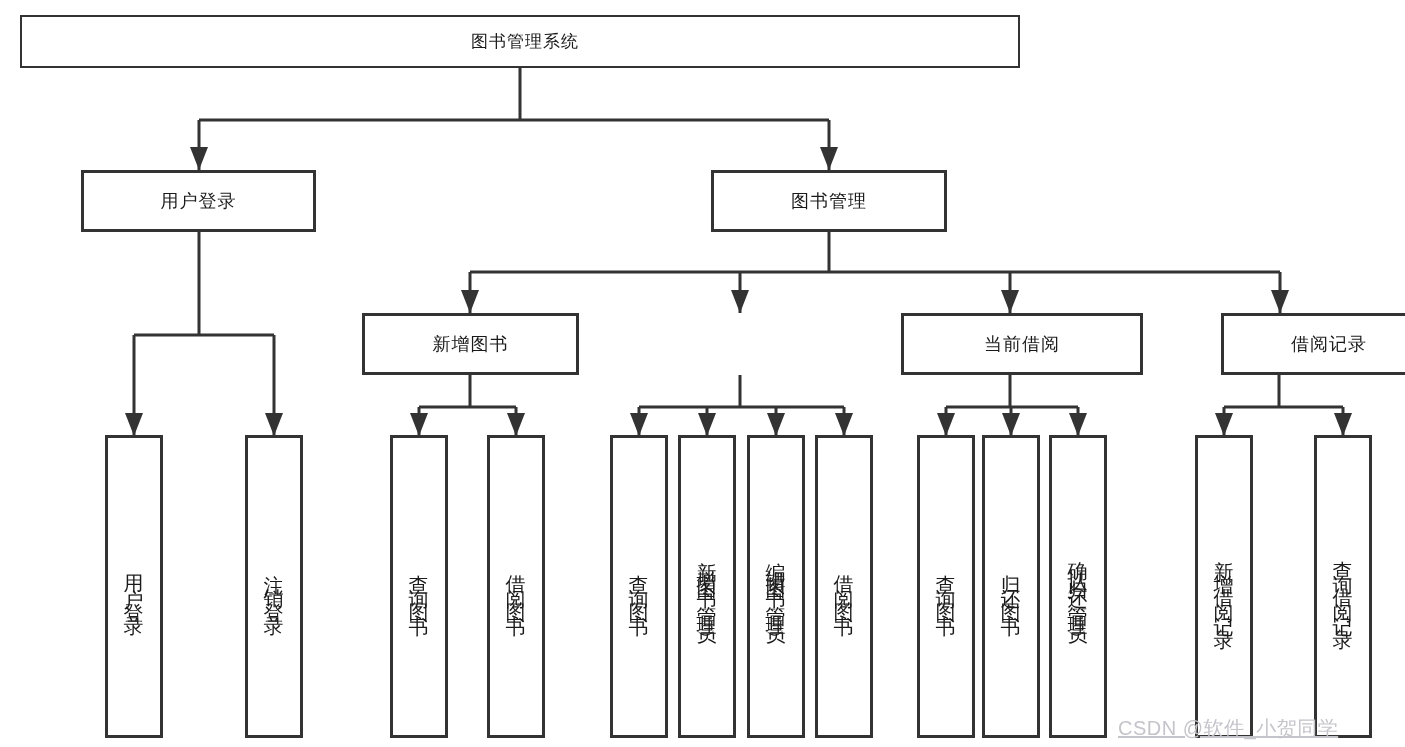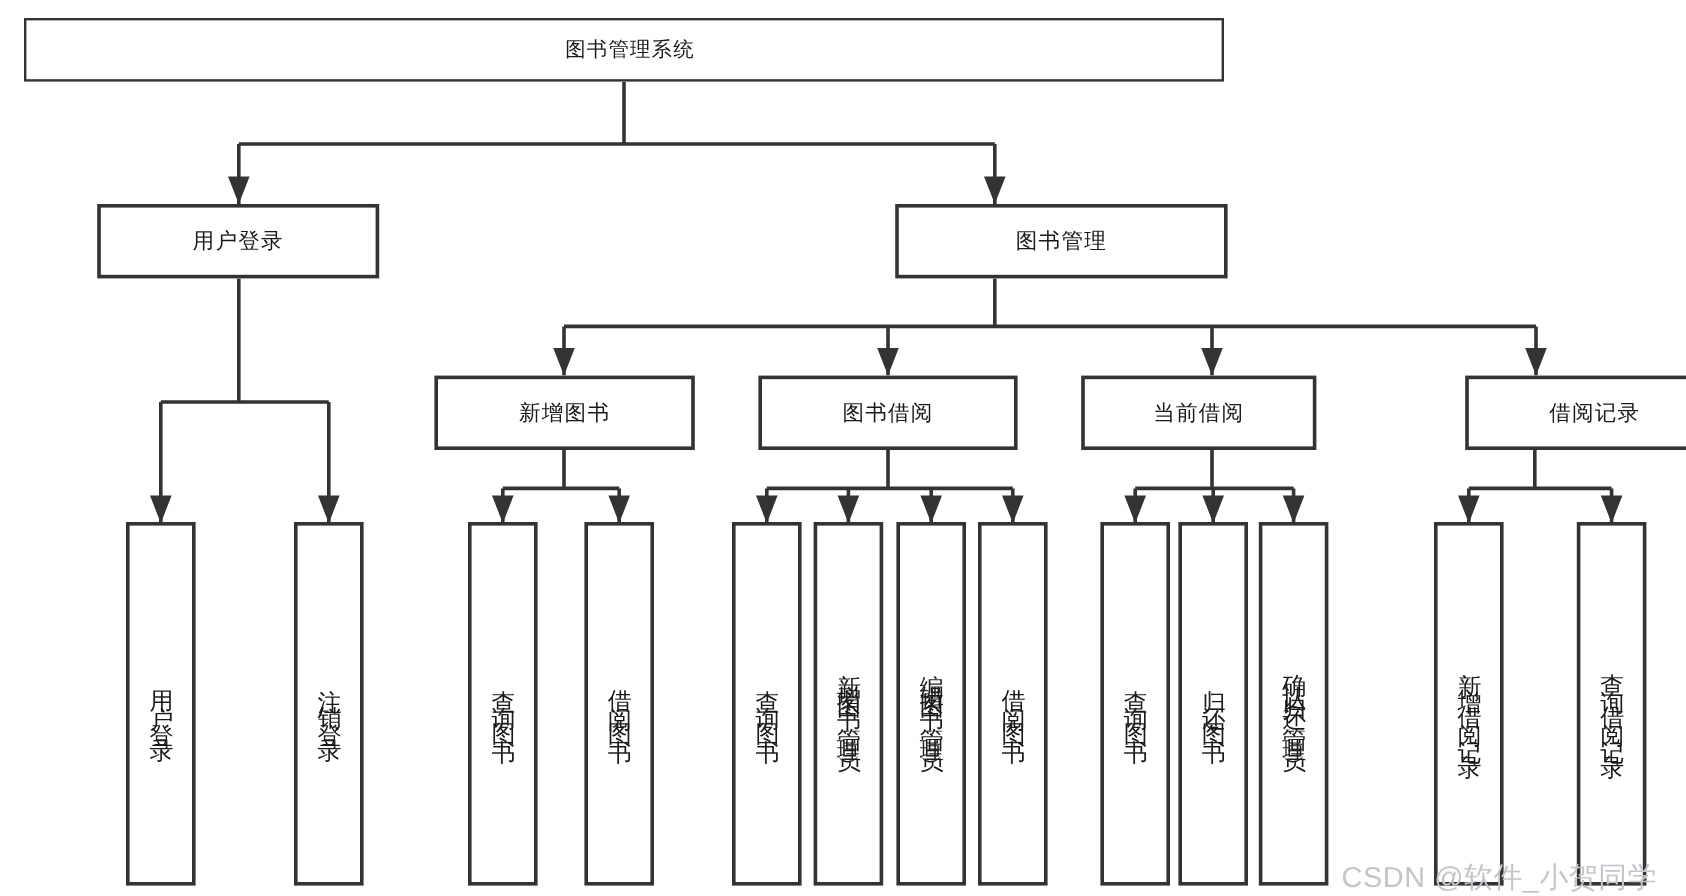--- a/index.html
+++ b/index.html
@@ -47,25 +47,26 @@
     text-orientation: mixed;
     font-size: 20px;
     line-height: 1;
     letter-spacing: 14px;
     color: var(--text);
   }
   .leaf.long span { letter-spacing: 9px; }
   .watermark {
     position: absolute;
     left: 1118px; top: 715px;
-    font-size: 24px;
+    font-size: 20px;
     color: var(--watermark);
     white-space: nowrap;
     z-index: 5;
     letter-spacing: 0.5px;
+    text-decoration: underline;
   }
 </style>
 </head>
 <body>
 
 <div class="canvas">
 
   <svg class="connectors" viewBox="0 0 1405 747" xmlns="http://www.w3.org/2000/svg">
     <g stroke="currentColor" stroke-width="3" fill="none">
 
@@ -106,31 +107,28 @@
     </g>
   </svg>
 
   <div class="hbox root" style="left:20px;top:15px;width:1000px;height:53px">
     <span>图书管理系统</span>
   </div>
 
   <div class="hbox" style="left:81px;top:170px;width:235px;height:62px">
     <span>用户登录</span>
   </div>
-  <div class="hbox" style="left:746px;top:170px;width:277px;height:62px">
+  <div class="hbox" style="left:711px;top:170px;width:236px;height:62px">
     <span>图书管理</span>
   </div>
 
   <div class="hbox" style="left:362px;top:313px;width:217px;height:62px">
     <span>新增图书</span>
   </div>
-  <div class="hbox" style="left:632px;top:313px;width:216px;height:62px">
-    <span>图书借阅</span>
-  </div>
-  <div class="hbox" style="left:901px;top:313px;width:196px;height:62px">
+  <div class="hbox" style="left:901px;top:313px;width:242px;height:62px">
     <span>当前借阅</span>
   </div>
   <div class="hbox" style="left:1221px;top:313px;width:216px;height:62px">
     <span>借阅记录</span>
   </div>
 
   <div class="leaf" style="left:105px">
     <span>用户登录</span>
   </div>
   <div class="leaf" style="left:245px">

